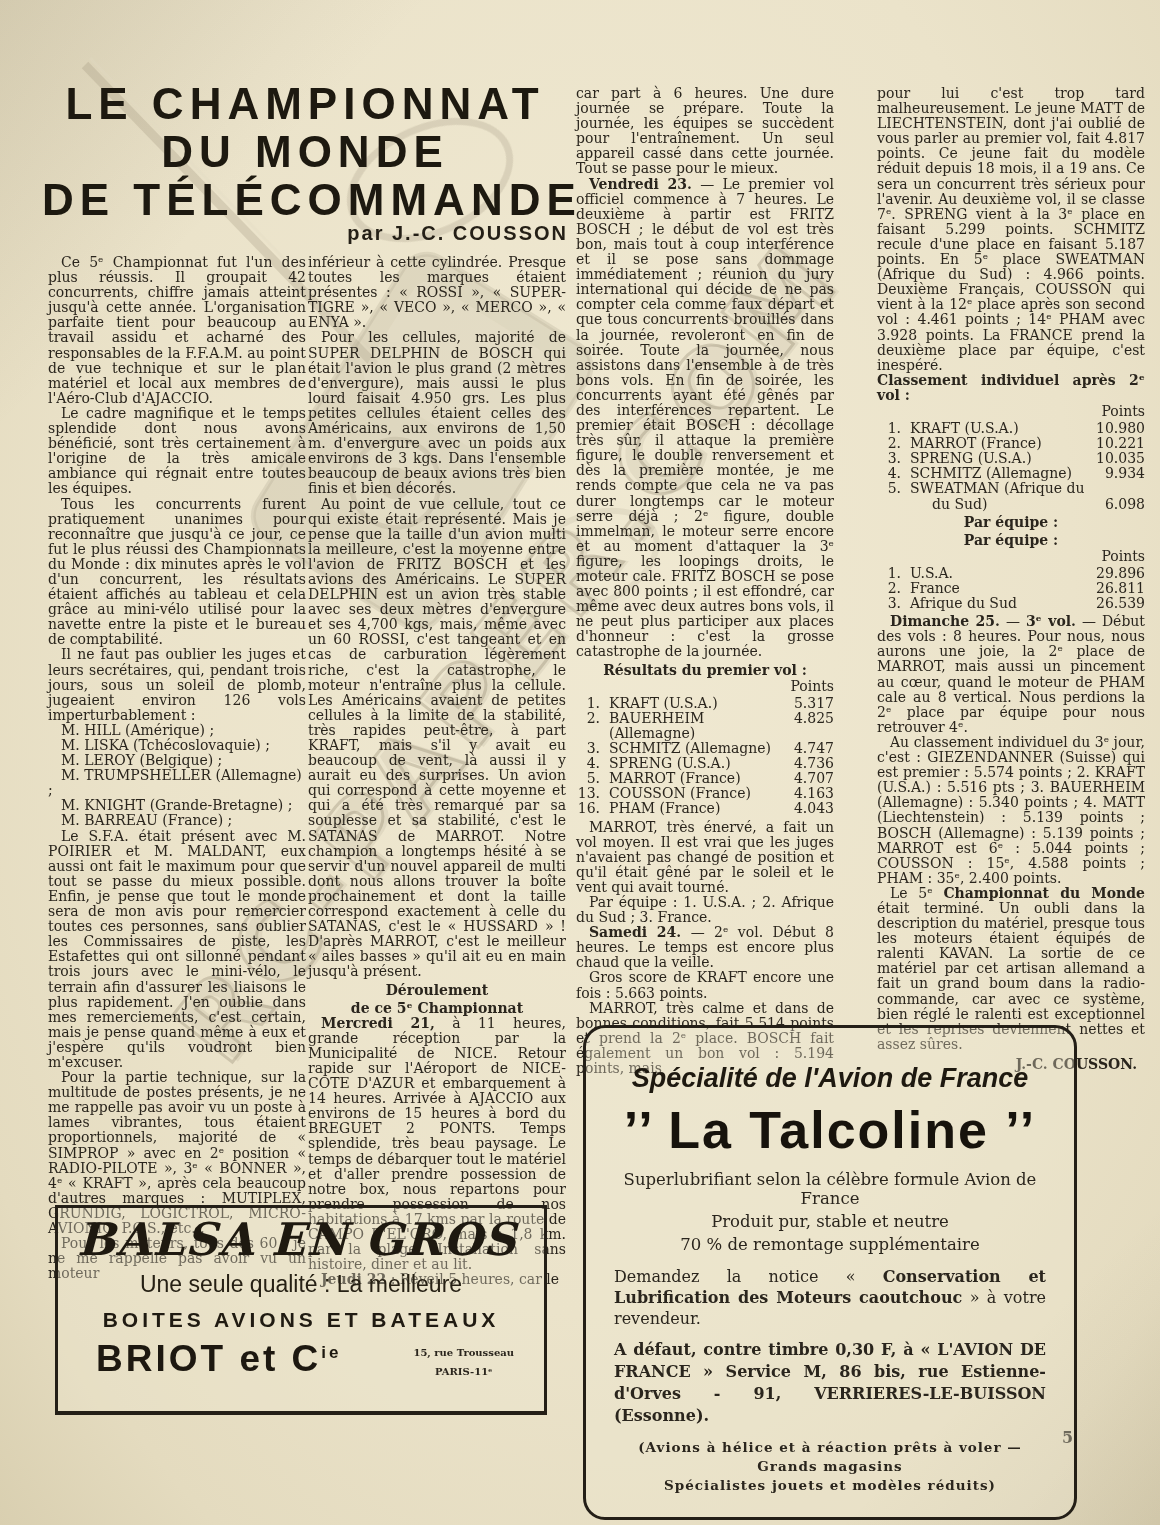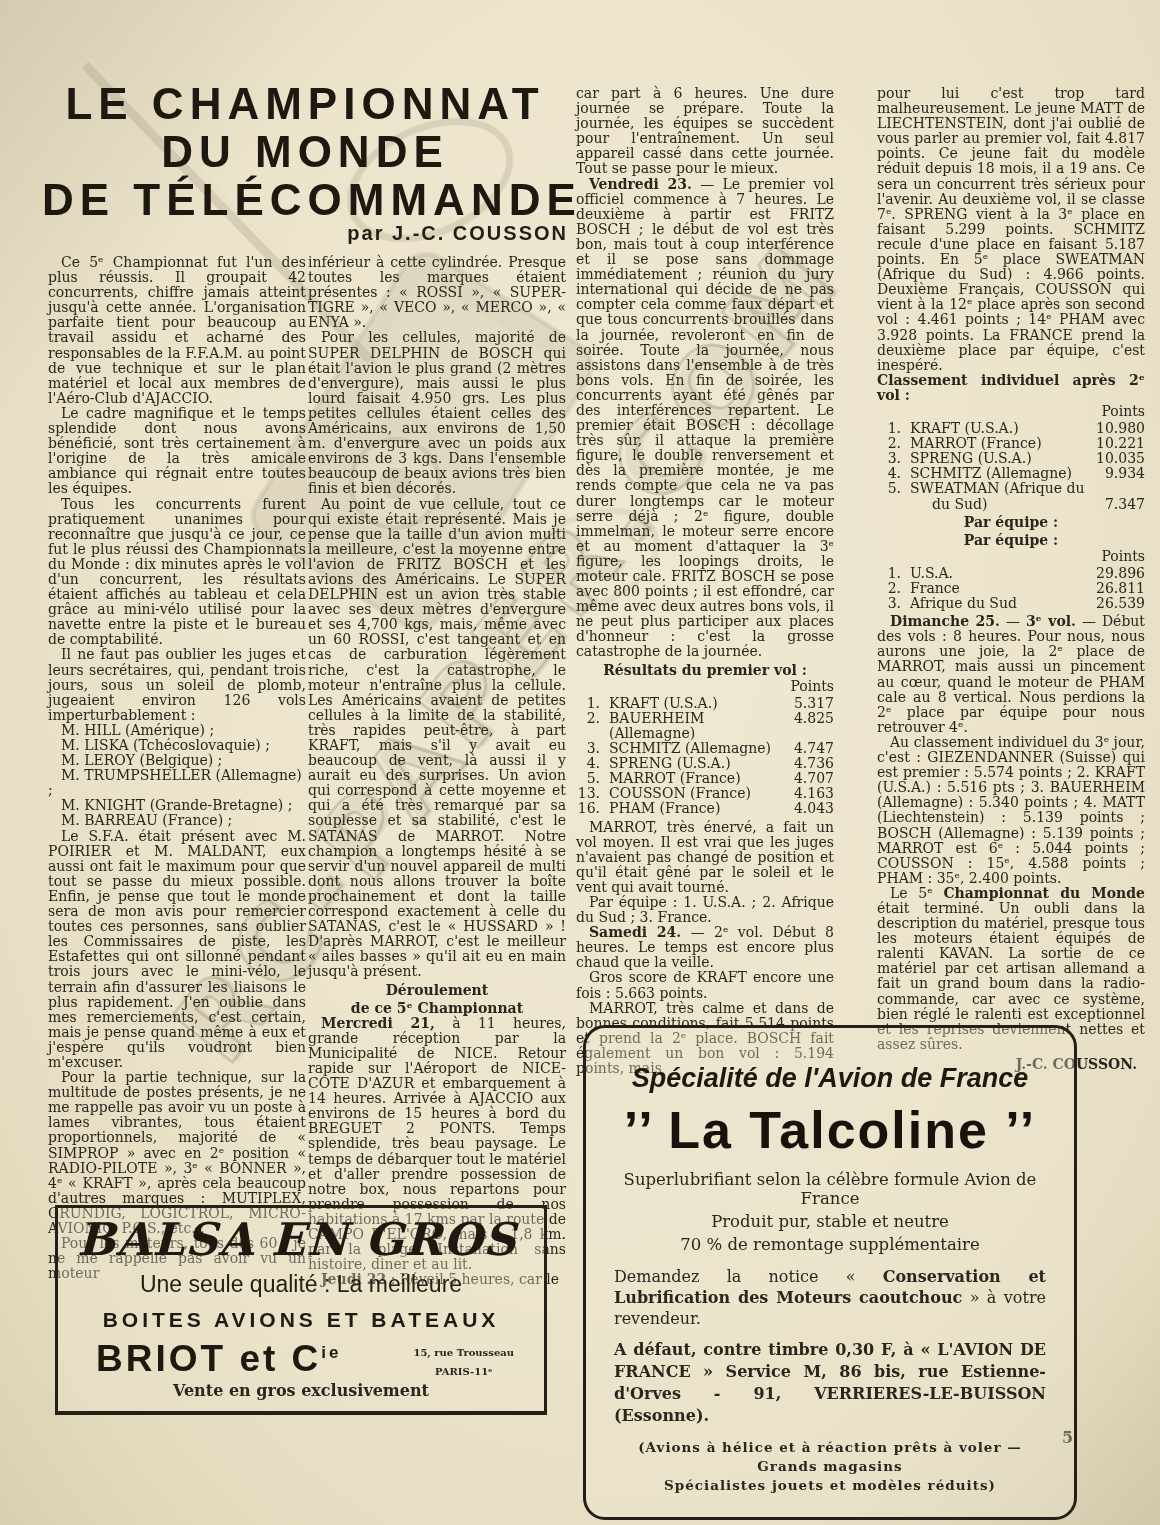--- a/index.html
+++ b/index.html
@@ -193,21 +193,21 @@
           <span class="rpts">9.934</span>
         </div>
         <div class="rrow">
           <span class="rn">5.</span>
           <span class="rname">SWEATMAN (Afrique du</span>
           <span class="rpts"></span>
         </div>
         <div class="rrow">
           <span class="rn"></span>
           <span class="rname" style="padding-left: 22px;">du Sud)</span>
-          <span class="rpts">7.347</span>
+          <span class="rpts">6.098</span>
         </div>
       </div>
       <p class="para center"><b>Par équipe :</b></p>
       <p class="para center"><b>Par équipe :</b></p>
       <p class="para right"><span>Points</span></p>
       <div class="rtable">
         <div class="rrow">
           <span class="rn">1.</span>
           <span class="rname">U.S.A.</span>
           <span class="rpts">29.896</span>
@@ -233,21 +233,20 @@
     <div class="b-title">BALSA EN GROS</div>
     <div class="b-sub">Une seule qualité : La meilleure</div>
     <div class="b-line2">BOITES AVIONS ET BATEAUX</div>
     <div class="b-row">
       <div class="b-company"><span>BRIOT et C</span><sup>ie</sup></div>
       <div class="b-addr">
         <div>15, rue Trousseau</div>
         <div>PARIS-11ᵉ</div>
       </div>
     </div>
-    <div class="b-foot">Vente en gros exclusivement</div>
   </div>
 
   <div class="ad talc">
     <div class="t-kicker">Spécialité de l'Avion de France</div>
     <div class="t-title">’’ La Talcoline ’’</div>
     <div class="t-sub first">Superlubrifiant selon la célèbre formule Avion de France</div>
     <div class="t-sub">Produit pur, stable et neutre</div>
     <div class="t-sub">70 % de remontage supplémentaire</div>
     <div class="t-notice"><span>Demandez la notice « </span><b>Conservation et Lubrification des Moteurs caoutchouc</b><span> » à votre revendeur.</span></div>
     <div class="t-order">A défaut, contre timbre 0,30 F, à « L'AVION DE FRANCE » Service M, 86 bis, rue Estienne-d'Orves - 91, VERRIERES-LE-BUISSON (Essonne).</div>

